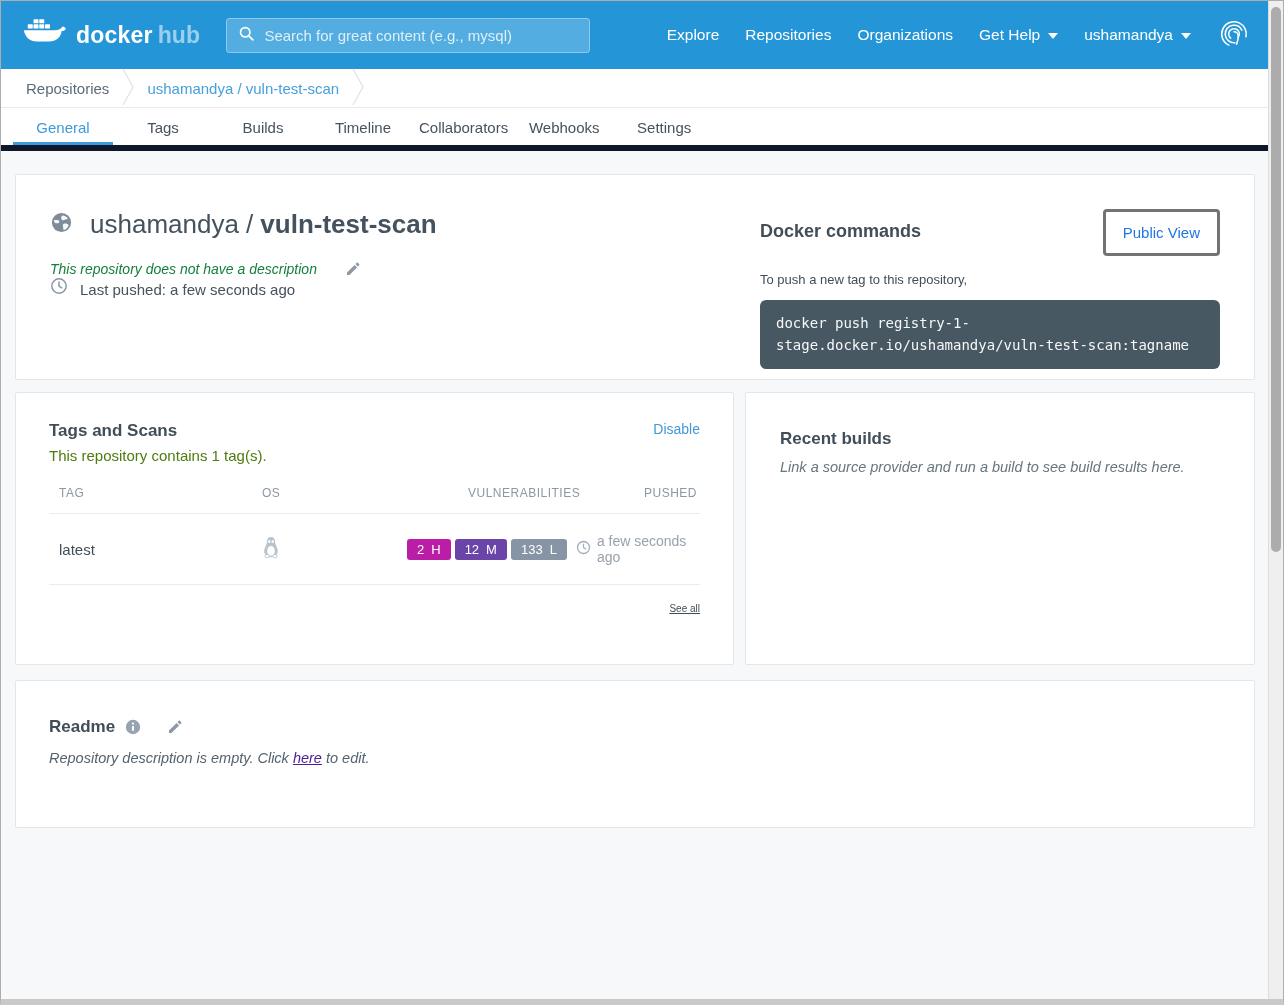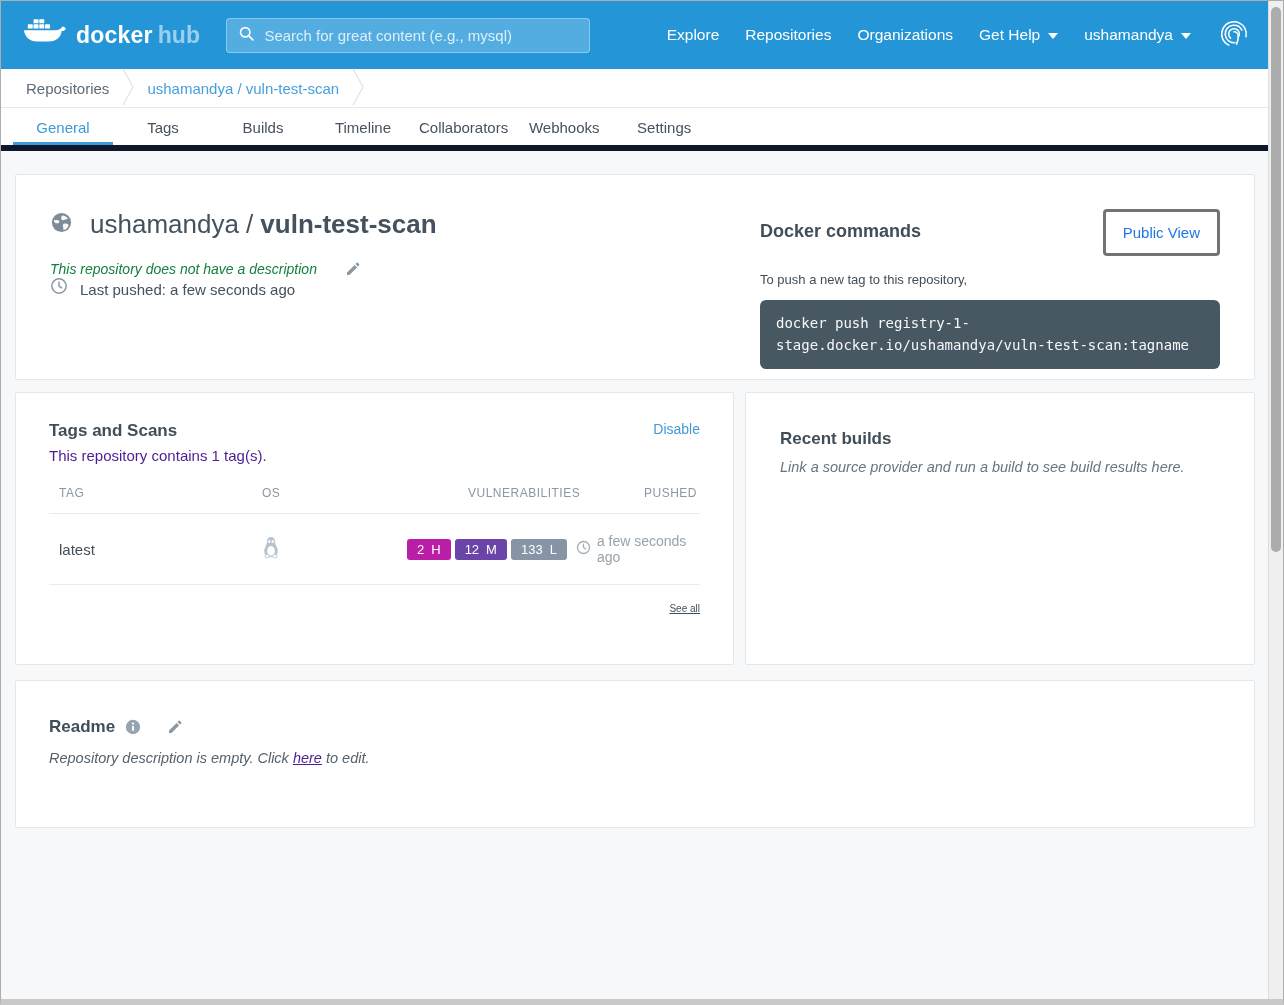--- a/index.html
+++ b/index.html
@@ -122,21 +122,21 @@
   
   .cards-row { display: flex; gap: 11px; margin-bottom: 15px; }
   .tags-card { width: 719px; height: 273px; padding: 28px 33px 0; position: relative; }
   .section-title { font-size: 17px; font-weight: bold; color: #414E58; }
   .scan-header { display: flex; justify-content: space-between; align-items: flex-start; }
   .scan-right { display: flex; flex-direction: column; align-items: flex-end; gap: 3px; }
   .scan-label-row { display: flex; align-items: center; gap: 8px; }
   .scan-label { font-size: 11.5px; color: #3E4A56; letter-spacing: .4px; }
   .snyk-logo { font-size: 21px; font-weight: bold; color: #5B3EA8; letter-spacing: -.5px; line-height: 1; }
   .disable-link { font-size: 14px; color: #4199D6; cursor: pointer; }
-  .tags-summary { margin-top: 6px; font-size: 15px; color: #4c1d95; }
+  .tags-summary { margin-top: 6px; font-size: 15px; color: #4d7c0f; }
   .tag-table { margin-top: 22px; }
   .thead {
     display: grid; grid-template-columns: 203px 206px 176px 1fr;
     padding: 0 10px 13px; border-bottom: 1px solid #E9EBED;
     font-size: 12px; color: #8C97A2; letter-spacing: .5px;
   }
   .trow {
     display: grid; grid-template-columns: 203px 145px 1fr;
     align-items: center; padding: 19px 10px;
     border-bottom: 1px solid #E9EBED;

